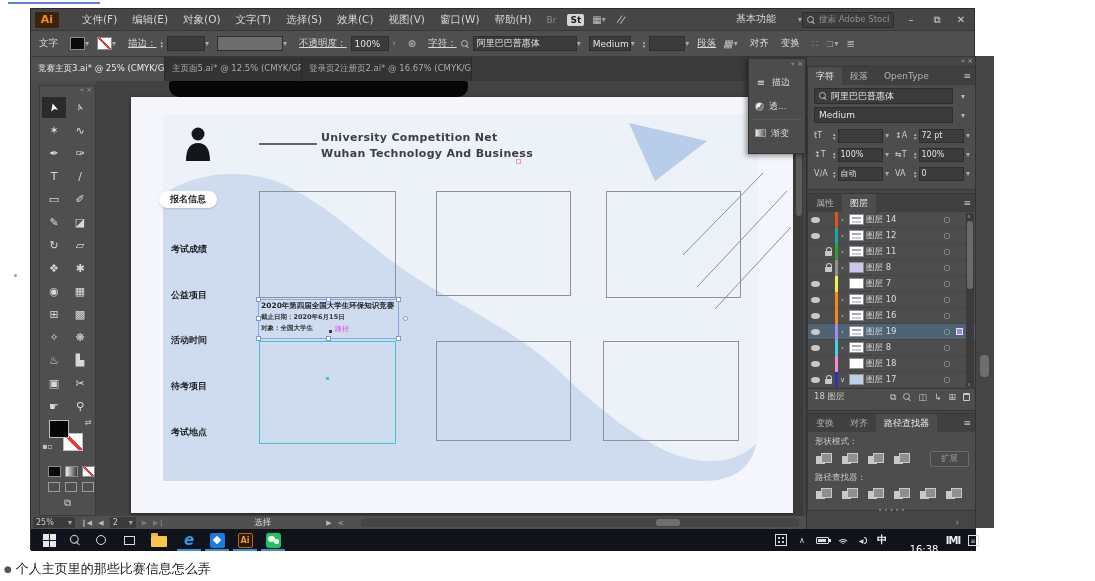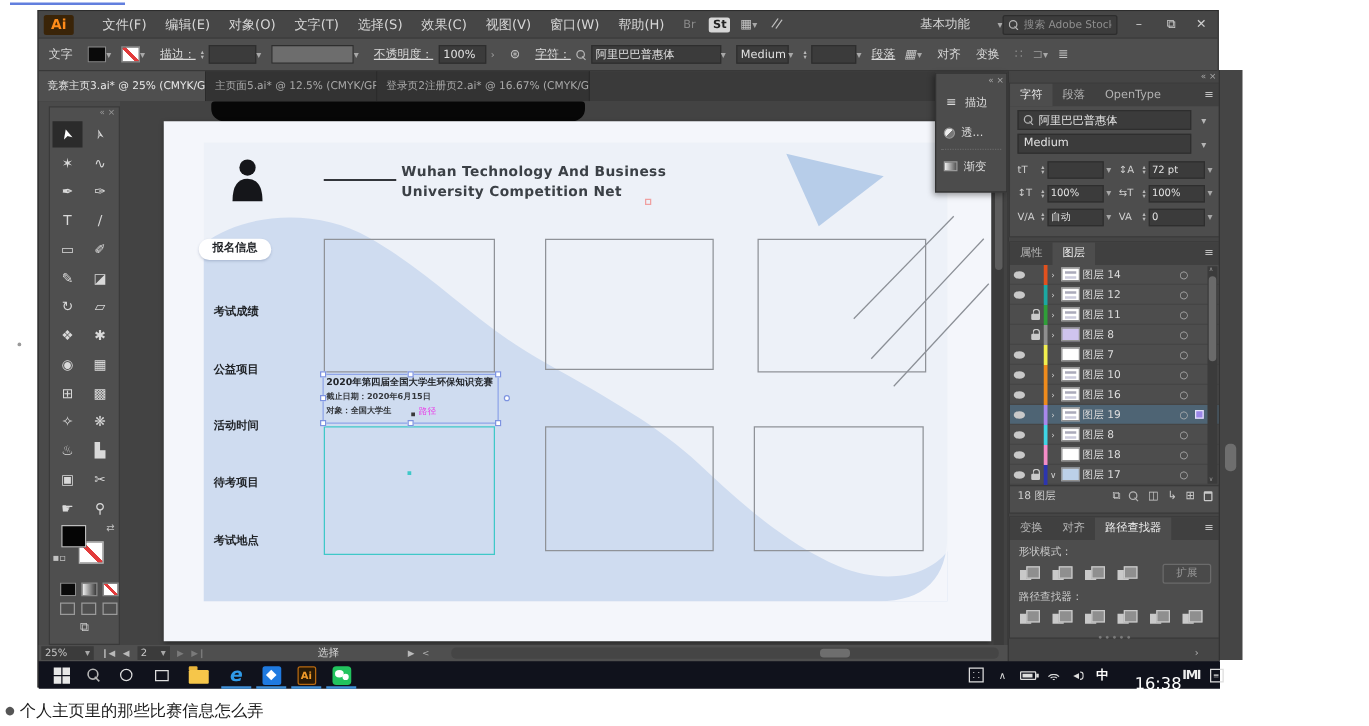--- a/index.html
+++ b/index.html
@@ -181,21 +181,21 @@
   .battery::after{content:"";position:absolute;right:-3px;top:1px;width:2px;height:3px;background:#ddd;}
   .wifi{position:relative;width:13px;height:9px;}
   .wifi i{position:absolute;left:50%;bottom:0;transform:translateX(-50%);border:1.3px solid transparent;border-top:1.3px solid #ddd;border-radius:50%;}
   .wifi i:nth-child(1){width:13px;height:13px;bottom:-7px;}
   .wifi i:nth-child(2){width:8px;height:8px;bottom:-4.5px;}
   .wifi i:nth-child(3){width:3px;height:3px;bottom:-1.5px;}
   .spk{display:flex;align-items:center;gap:1px;color:#ddd;}
   .spk b{font-size:6px;}
   .snd-arc{width:3px;height:7px;border:1px solid #ddd;border-left:none;border-radius:0 5px 5px 0;}
   .lang{color:#fff;font-size:10px;font-weight:bold;}
-  .clockblk{color:#fff;font-size:13px;line-height:1.25;text-align:right;margin-top:32px;}
+  .clockblk{color:#fff;font-size:10px;line-height:1.25;text-align:right;margin-top:32px;}
   .m-ic{color:#eee;font-weight:bold;font-size:10px;letter-spacing:-1px;}
   .action{width:11px;height:11px;border:1px solid #ddd;color:#ddd;font-size:6px;line-height:10px;text-align:center;}
 
   
   #right-strip{position:absolute;left:975px;top:56px;width:19px;height:472px;background:#454545;border-left:1px solid #333;}
   #right-strip .pill{position:absolute;left:4px;top:299px;width:9px;height:22px;background:#6e6e6e;border-radius:4px;}
   #cropped-link{position:absolute;left:8px;top:0;width:92px;height:4px;border-bottom:2px solid #3b5fd6;opacity:.8;}
   #stray-dot{position:absolute;left:14px;top:274px;width:3px;height:3px;border-radius:50%;background:#9a9a9a;}
   #caption{position:absolute;left:4px;top:560px;font-size:13px;color:#1a1a1a;display:flex;align-items:center;gap:4px;}
   #caption .b{font-size:9px;color:#555;}
@@ -412,22 +412,22 @@
           <path d="M572,384 Q627,384 627,329 L627,384 Z" fill="#f4f6fb"></path>
           <polygon points="498,26 576,44 524,84" fill="#b7cde9" data-name="blue-triangle-shape"></polygon>
           <g data-name="profile-icon">
             <circle cx="67" cy="37" r="6.5" fill="#15161a"></circle>
             <path d="M55,64 Q55,46 67,46 Q79,46 79,64 Z" fill="#15161a"></path>
           </g>
           <line x1="128" y1="47" x2="186" y2="47" stroke="#33363b" stroke-width="1.6" data-name="title-dash-line"></line>
         </svg>
 
         <div id="site-title" data-name="site-title">
+          <div>University Competition Net</div>
           <div>Wuhan Technology And Business</div>
-          <div>University Competition Net</div>
         </div>
 
         <div id="navlist" data-name="artboard-nav-list">
             <div class="nav-lbl nav-pill" data-name="artboard-nav-item" style="top: 94px;">报名信息</div>
             <div class="nav-lbl" data-name="artboard-nav-item" style="top: 146px;">考试成绩</div>
             <div class="nav-lbl" data-name="artboard-nav-item" style="top: 192px;">公益项目</div>
             <div class="nav-lbl" data-name="artboard-nav-item" style="top: 237px;">活动时间</div>
             <div class="nav-lbl" data-name="artboard-nav-item" style="top: 283px;">待考项目</div>
             <div class="nav-lbl" data-name="artboard-nav-item" style="top: 329px;">考试地点</div>
           </div>

